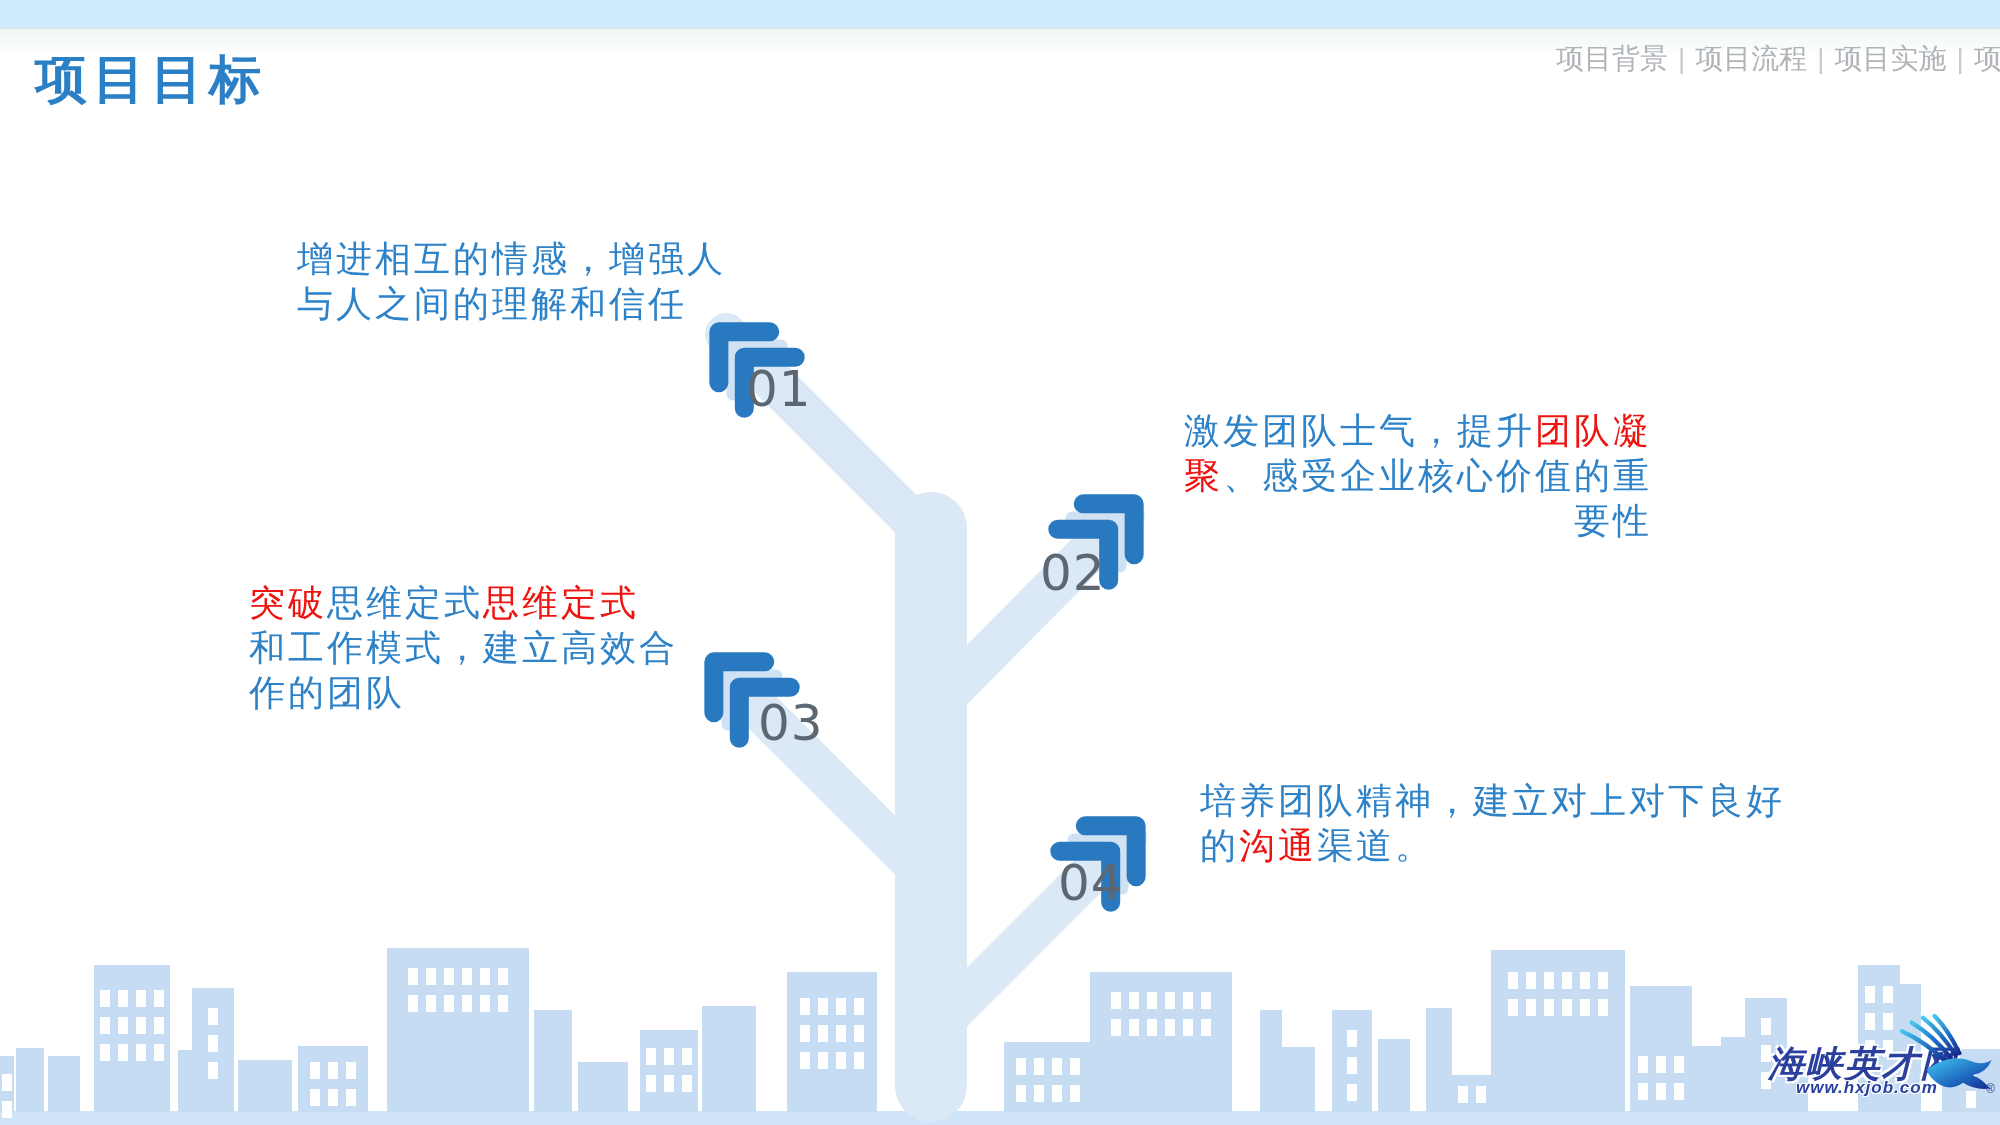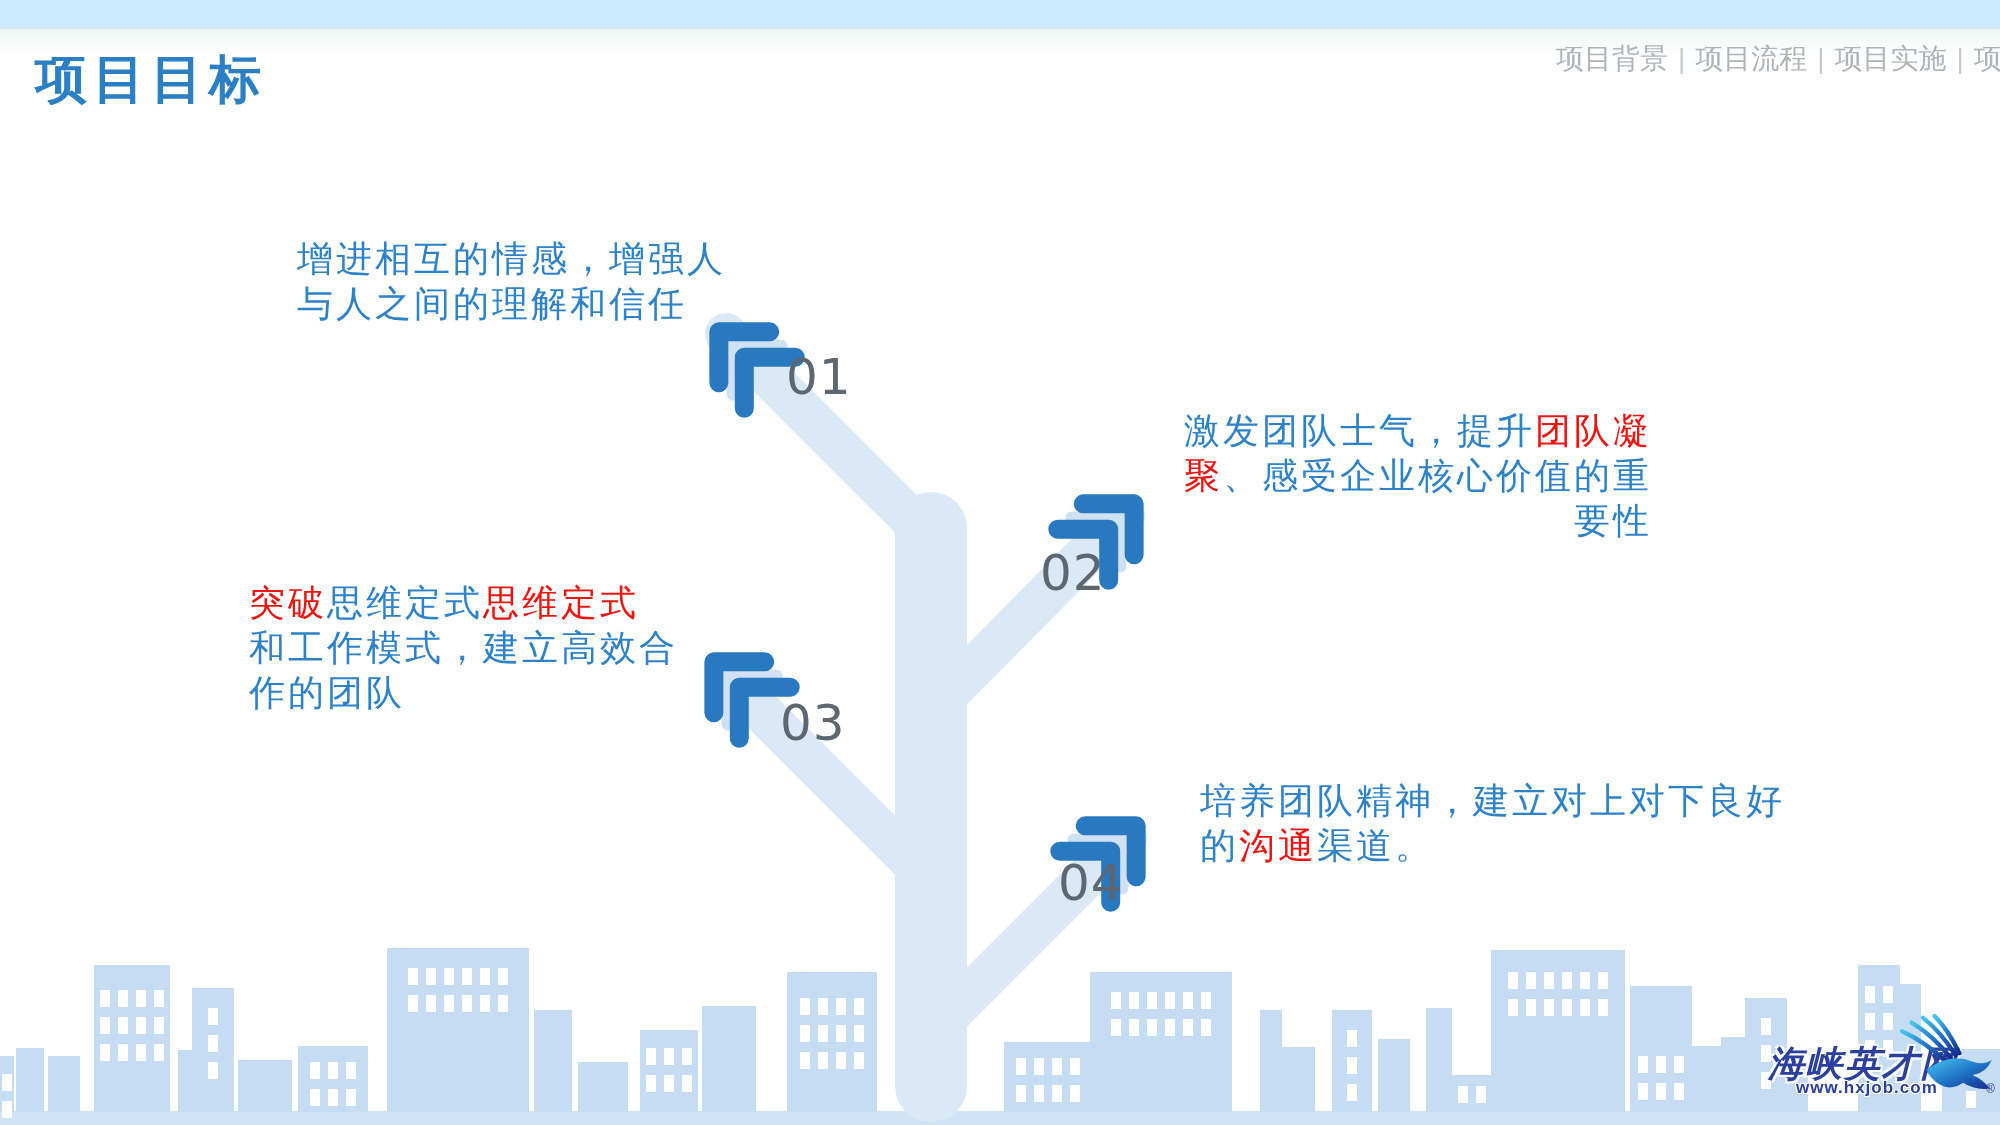--- a/index.html
+++ b/index.html
@@ -22,29 +22,29 @@
   .goal{position:absolute;font-size:36px;line-height:45px;letter-spacing:3px;
         font-weight:500;white-space:pre-line;}
   .seg-blue{color:#2e82c8;}
   .seg-red{color:#ee1410;}
   .g1{left:297px;top:236px;}
   .g2{left:1184px;top:408px;text-align:right;}
   .g3{left:249px;top:580px;}
   .g4{left:1200px;top:778px;}
   .num{position:absolute;font-size:50px;line-height:1;color:#5d6772;letter-spacing:1px;
        font-family:"DejaVu Sans","Liberation Sans",sans-serif;}
-  .n1{left:746px;top:352px;margin-left:40px;}
+  .n1{left:746px;top:364px;}
   .n2{left:1040px;top:548px;}
-  .n3{left:780px;top:698px;}
+  .n3{left:758px;top:698px;}
   .n4{left:1058px;top:858px;}
   .logo{position:absolute;left:1760px;top:1012px;width:238px;height:105px;}
   .logo-cn{position:absolute;left:8px;top:28px;font-size:36px;font-weight:900;font-style:italic;
            letter-spacing:2px;color:#2a3f9e;
            text-shadow:-2px -2px 0 #fff,2px -2px 0 #fff,-2px 2px 0 #fff,2px 2px 0 #fff;}
-  .logo-url{position:absolute;left:36px;top:66px;font-size:17px;font-weight:bold;
+  .logo-url{position:absolute;left:36px;top:66px;font-size:17px;font-weight:bold;font-style:italic;
             letter-spacing:1px;color:#2b3f9e;
             text-shadow:-1px -1px 0 #fff,1px -1px 0 #fff,-1px 1px 0 #fff,1px 1px 0 #fff;}
   .bird{position:absolute;left:138px;top:2px;width:96px;height:86px;}
   .reg{position:absolute;left:226px;top:70px;font-size:12px;color:#2a3f9e;}
 </style>
 </head>
 <body>
 
 <div id="stage">
 

